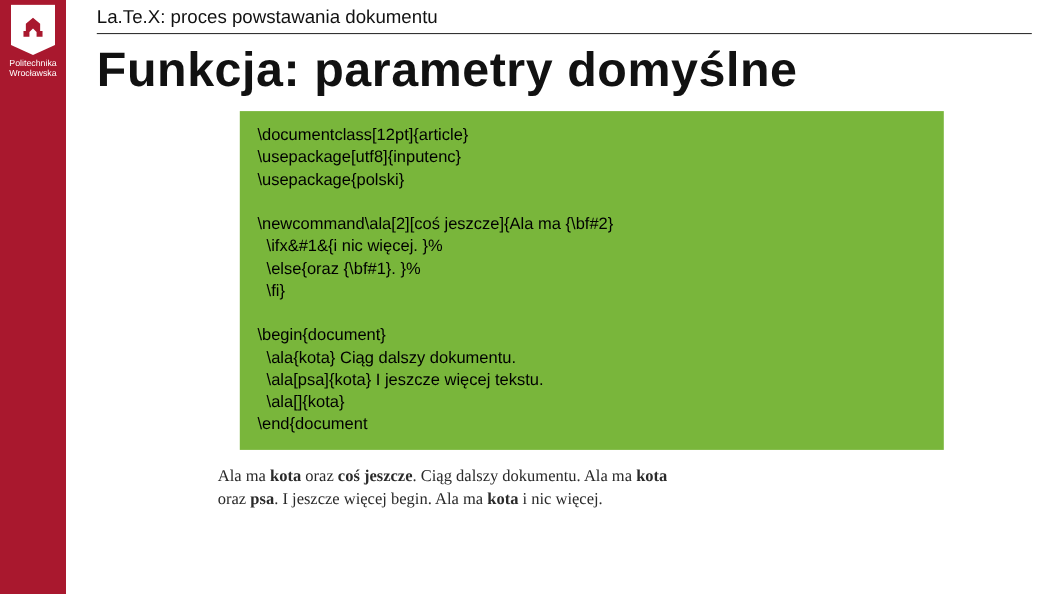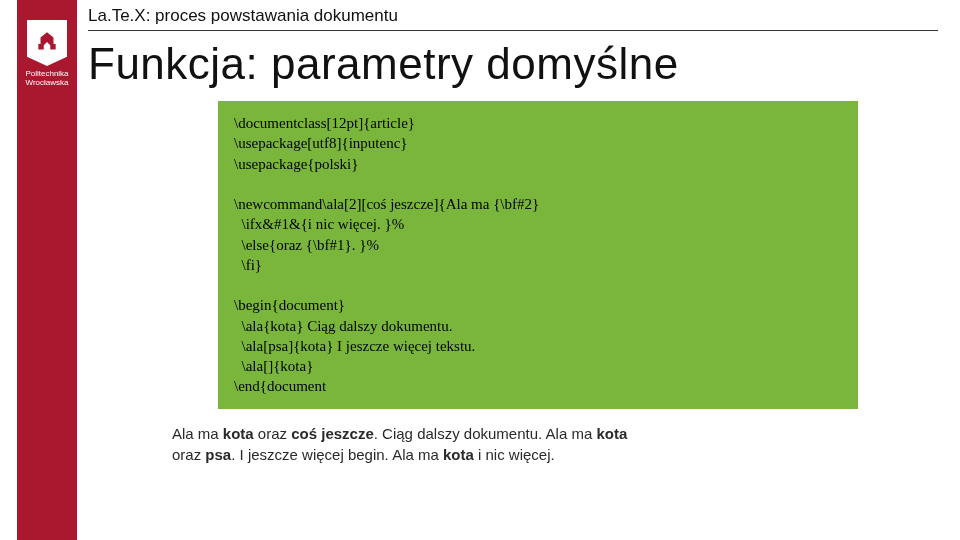--- a/index.html
+++ b/index.html
@@ -6,27 +6,27 @@
   body {
     width: 960px;
     height: 540px;
     font-family: "Segoe UI", Arial, sans-serif;
     background: #fff;
     position: relative;
     overflow: hidden;
   }
   .left-rail {
     position: absolute;
-    top: 0; left: 17px;
+    top: 0; left: 0;
     width: 60px; height: 540px;
     background: #a9182e;
     display: flex;
     flex-direction: column;
     align-items: center;
-    padding-top: 20px;
+    padding-top: 4px;
   }
   .crest {
     width: 40px; height: 46px;
     background: #fff;
     clip-path: polygon(0 0, 100% 0, 100% 80%, 50% 100%, 0 80%);
     display: flex;
     align-items: center;
     justify-content: center;
   }
   .crest svg { width: 26px; height: 26px; }
@@ -44,41 +44,41 @@
   }
   .header-bar {
     font-size: 17px;
     padding: 6px 0 4px 0;
     border-bottom: 1px solid #333;
     width: 850px;
     color: #111;
   }
   .title {
     font-size: 44px;
-    font-weight: 400;
+    font-weight: 700;
     color: #111;
     margin: 8px 0 12px 0;
     letter-spacing: 0.5px;
   }
   .code-block {
     margin-left: 130px;
     width: 640px;
     background: #79b63b;
     padding: 12px 16px;
-    font-family: Liberation Serif, serif;
+    font-family: Liberation Sans, sans-serif;
     font-size: 15px;
     line-height: 1.35;
     color: #000;
     white-space: pre;
   }
   .output-block {
-    margin-left: 80px;
+    margin-left: 106px;
     margin-top: 14px;
     width: 640px;
-    font-family: Liberation Sans, sans-serif;
+    font-family: Liberation Serif, serif;
     font-size: 15px;
     line-height: 1.45;
     color: #2a2a2a;
     padding: 0 4px;
   }
   .output-block .bold { font-weight: bold; }
 </style>
 </head>
 <body>
 

